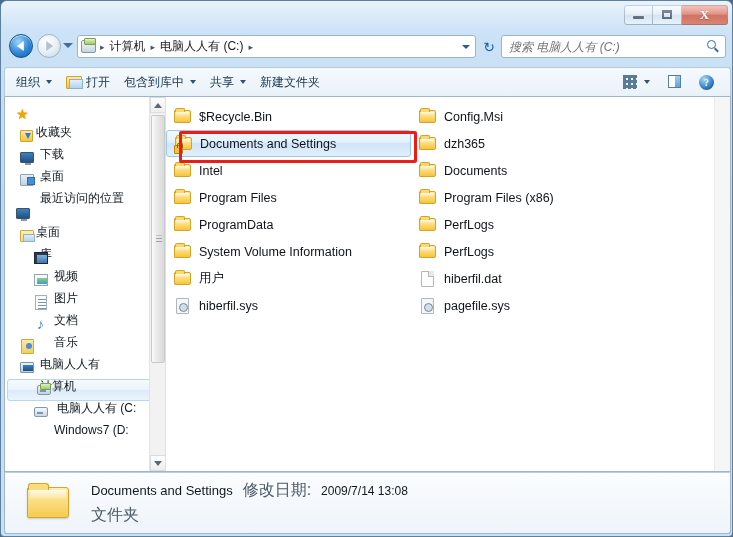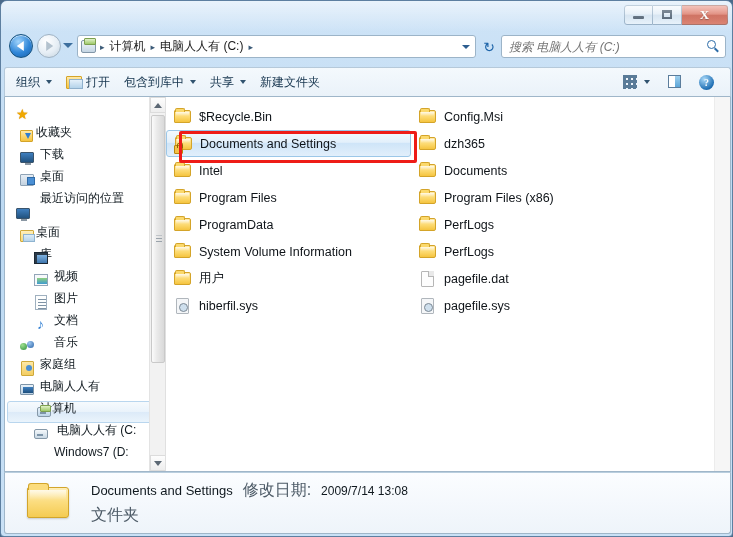--- a/index.html
+++ b/index.html
@@ -575,26 +575,20 @@
             <span class="nav-lbl">文档</span>
           </div>
           <div class="nav-item lvl2">
             <span class="nav-ico">
               <span class="music-ico">♪</span>
             </span>
             <span class="nav-lbl">音乐</span>
           </div>
           <div class="nav-item lvl1">
             <span class="nav-ico">
-              <span class="home-ico"></span>
-            </span>
-            <span class="nav-lbl">家庭组</span>
-          </div>
-          <div class="nav-item lvl1">
-            <span class="nav-ico">
               <span class="user-ico"></span>
             </span>
             <span class="nav-lbl">电脑人人有</span>
           </div>
           <div class="nav-item lvl1">
             <span class="nav-ico">
               <span class="comp-ico"></span>
             </span>
             <span class="nav-lbl">计算机</span>
           </div>
@@ -710,21 +704,21 @@
           <div class="file-item">
             <span class="f-ico">
               <span class="folder"></span>
             </span>
             <span>PerfLogs</span>
           </div>
           <div class="file-item">
             <span class="f-ico">
               <span class="doc-ico"></span>
             </span>
-            <span>pagefile.dat</span>
+            <span>hiberfil.dat</span>
           </div>
           <div class="file-item">
             <span class="f-ico">
               <span class="sys-ico"></span>
             </span>
             <span>pagefile.sys</span>
           </div>
         </div>
       <div id="file-scroll"></div>
     </div>

